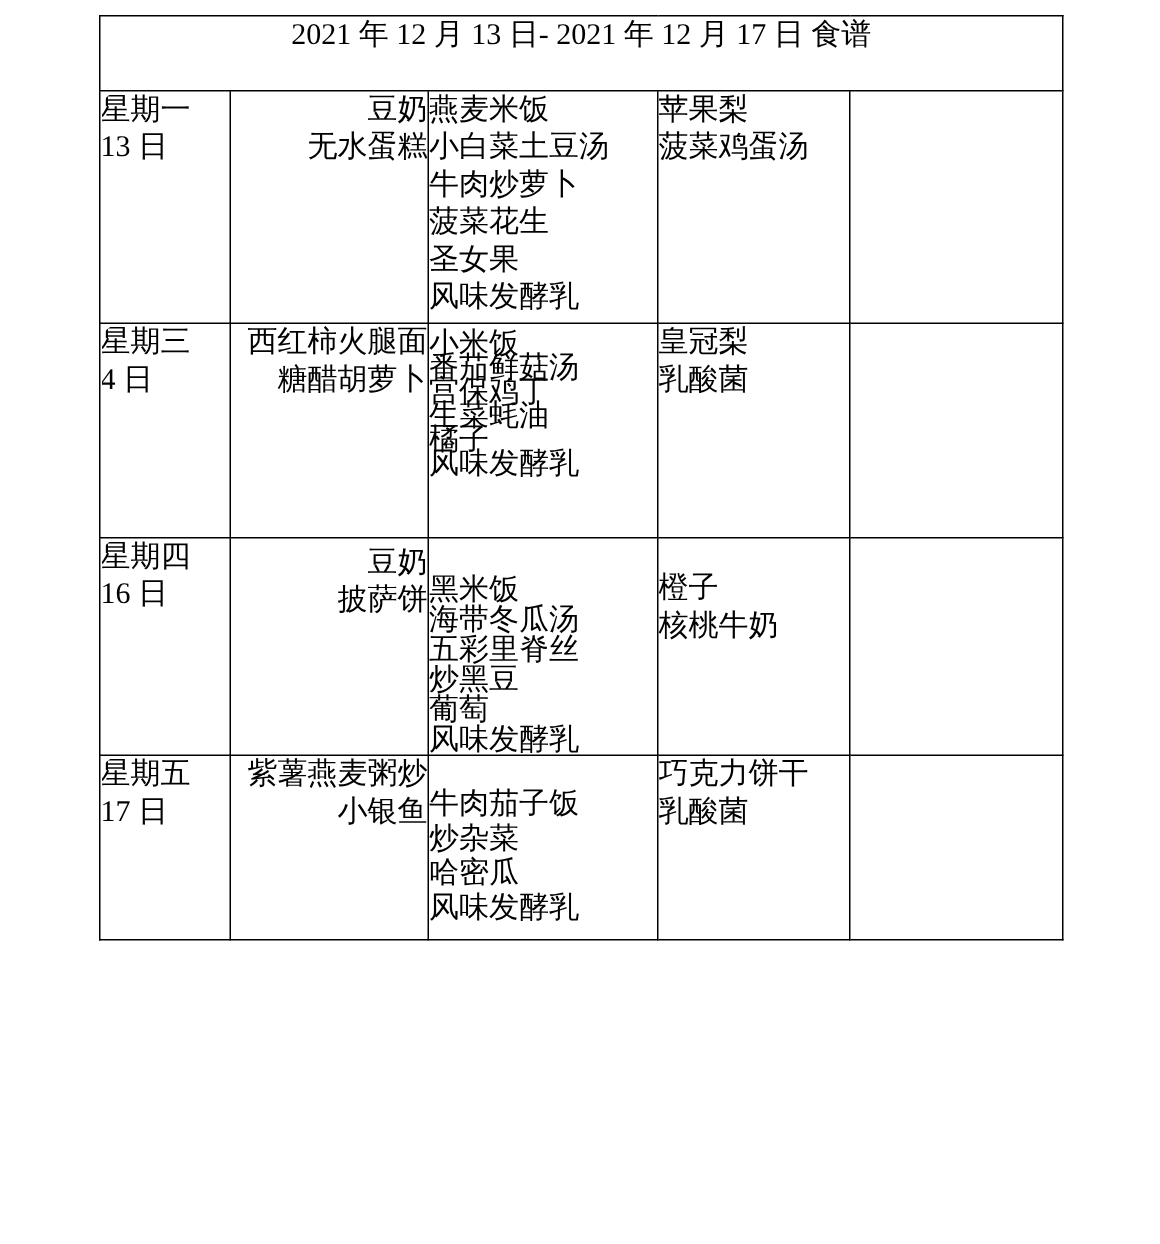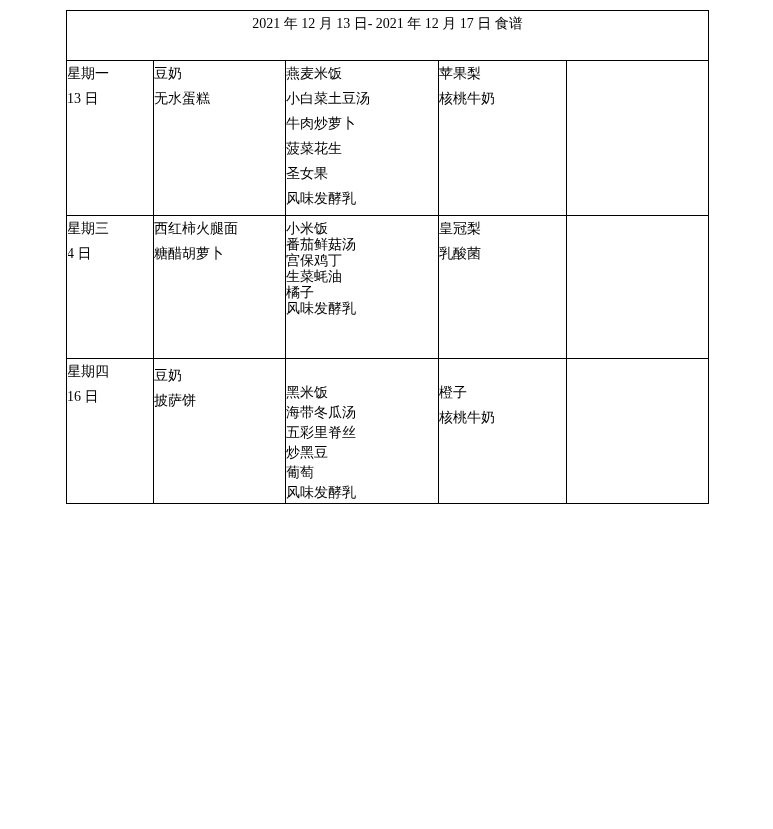--- a/index.html
+++ b/index.html
@@ -25,21 +25,21 @@
     left: 66px;
     top: 10px;
     border-collapse: collapse;
     table-layout: fixed;
     width: 642px;
   }
   table.menu td {
     border: 1px solid #000000;
     box-sizing: border-box;
     overflow: hidden;
-    font-size: 14px;
+    font-size: 20px;
     line-height: 25px;
     white-space: pre-line;
     vertical-align: top;
     padding: 0;
   }
   td.title-cell {
     height: 50px;
     text-align: center;
     vertical-align: middle;
     font-size: 20px;
@@ -53,21 +53,21 @@
     padding-bottom: 6px;
   }
   
   tr.r1 td { height: 155px; }
   tr.r2 td { height: 145px; }
   tr.r3 td { height: 143px; }
   tr.r4 td { height: 138px; }
   tr.r5 td { height: 123px; }
 
   td.cell-day      { padding: 55px 3px 0 9px; border-radius: 11px; }
-  td.cell-breakfast{ padding: 24px 3px 0 9px; }
+  td.cell-breakfast{ padding: 24px 3px 0 9px; text-align: right; }
   td.cell-lunch    { padding: 3px 3px 0 9px; }
   td.cell-snack    { padding: 23px 3px 0 9px; }
   td.cell-notes    { padding: 3px; }
 
   tr.r2 td.cell-lunch { padding-top: 2px;  line-height: 23px; }
   tr.r3 td.cell-lunch { padding-top: 5px;  line-height: 16px; }
   tr.r4 td.cell-breakfast { padding-top: 4px; }
   tr.r4 td.cell-lunch { padding-top: 24px; line-height: 20px; }
   tr.r4 td.cell-snack { padding-top: 21px; }
   tr.r5 td.cell-lunch { padding-top: 21px; line-height: 23px; }
@@ -94,21 +94,21 @@
 13 日</td>
         <td class="cell-breakfast">豆奶
 无水蛋糕</td>
         <td class="cell-lunch">燕麦米饭
 小白菜土豆汤
 牛肉炒萝卜
 菠菜花生
 圣女果
 风味发酵乳</td>
         <td class="cell-snack">苹果梨
-核桃牛奶</td>
+菠菜鸡蛋汤</td>
         <td class="cell-notes"></td>
       </tr>
 
 
       <tr class="r3">
         <td class="cell-day">星期三
 4 日</td>
         <td class="cell-breakfast">西红柿火腿面
 糖醋胡萝卜</td>
         <td class="cell-lunch">小米饭
@@ -131,15 +131,28 @@
 海带冬瓜汤
 五彩里脊丝
 炒黑豆
 葡萄
 风味发酵乳</td>
         <td class="cell-snack">橙子
 核桃牛奶</td>
         <td class="cell-notes"></td>
       </tr>
 
+      <tr class="r5">
+        <td class="cell-day">星期五
+17 日</td>
+        <td class="cell-breakfast">紫薯燕麦粥炒
+小银鱼</td>
+        <td class="cell-lunch">牛肉茄子饭
+炒杂菜
+哈密瓜
+风味发酵乳</td>
+        <td class="cell-snack">巧克力饼干
+乳酸菌</td>
+        <td class="cell-notes"></td>
+      </tr>
     </tbody>
   </table>
 </div>
 
 </body></html>

